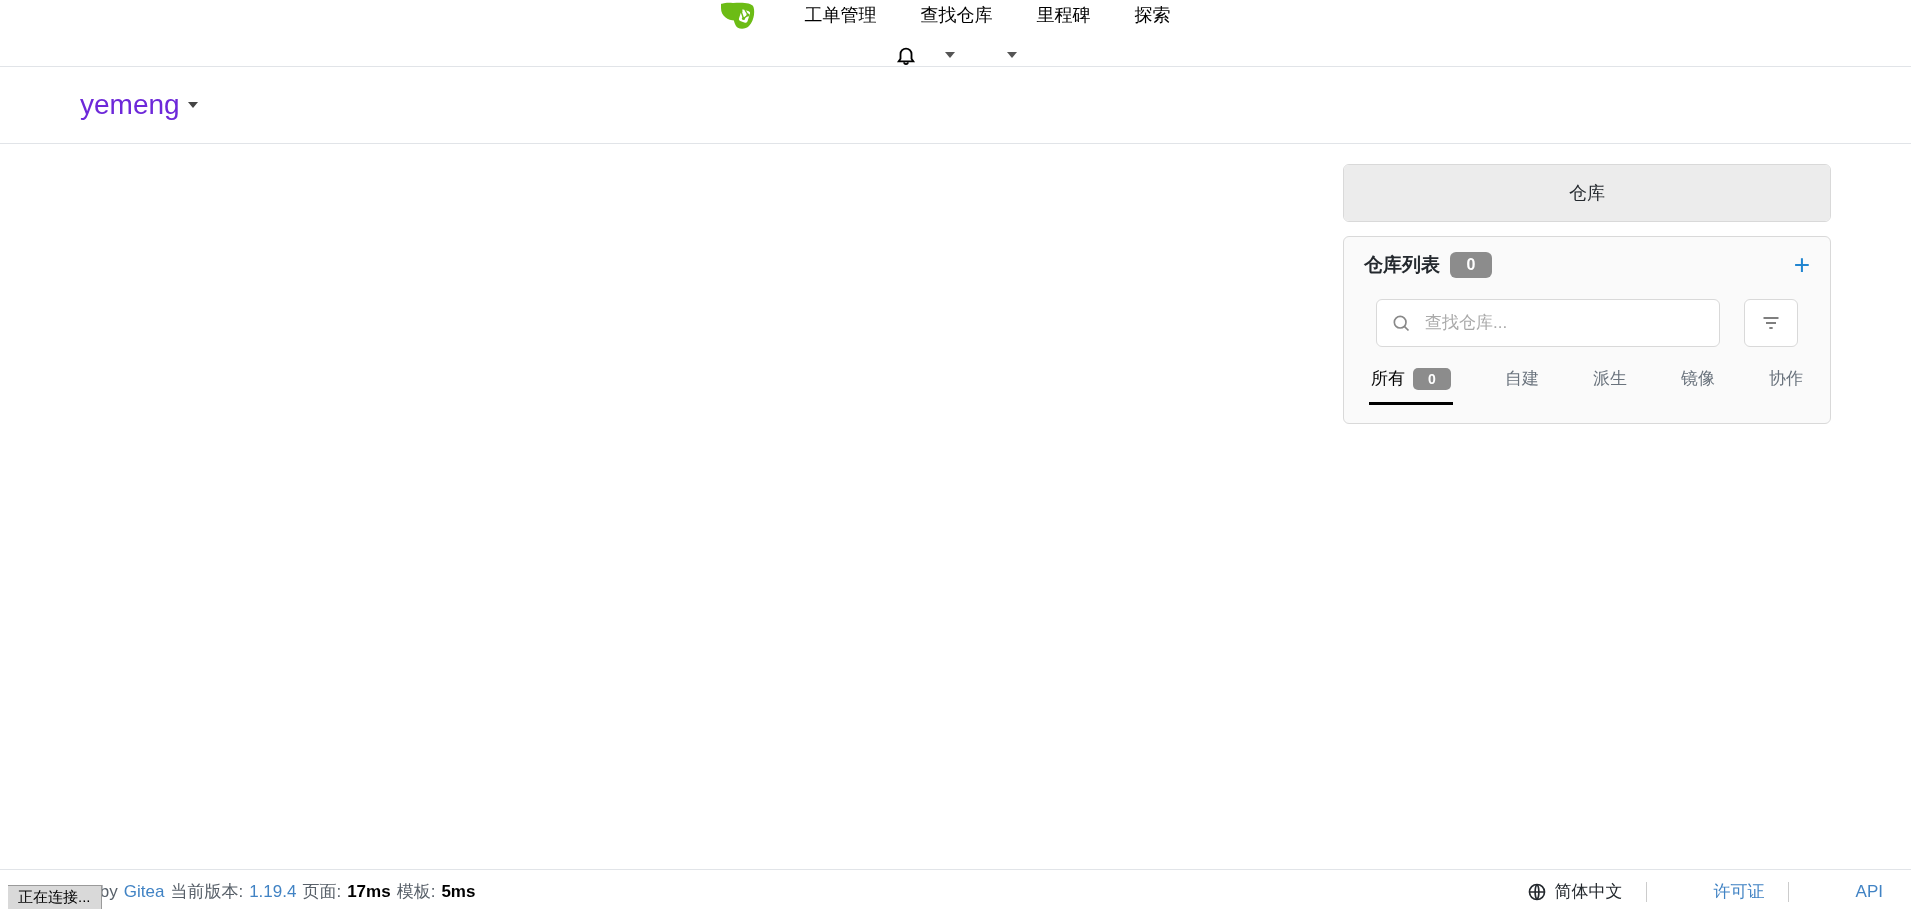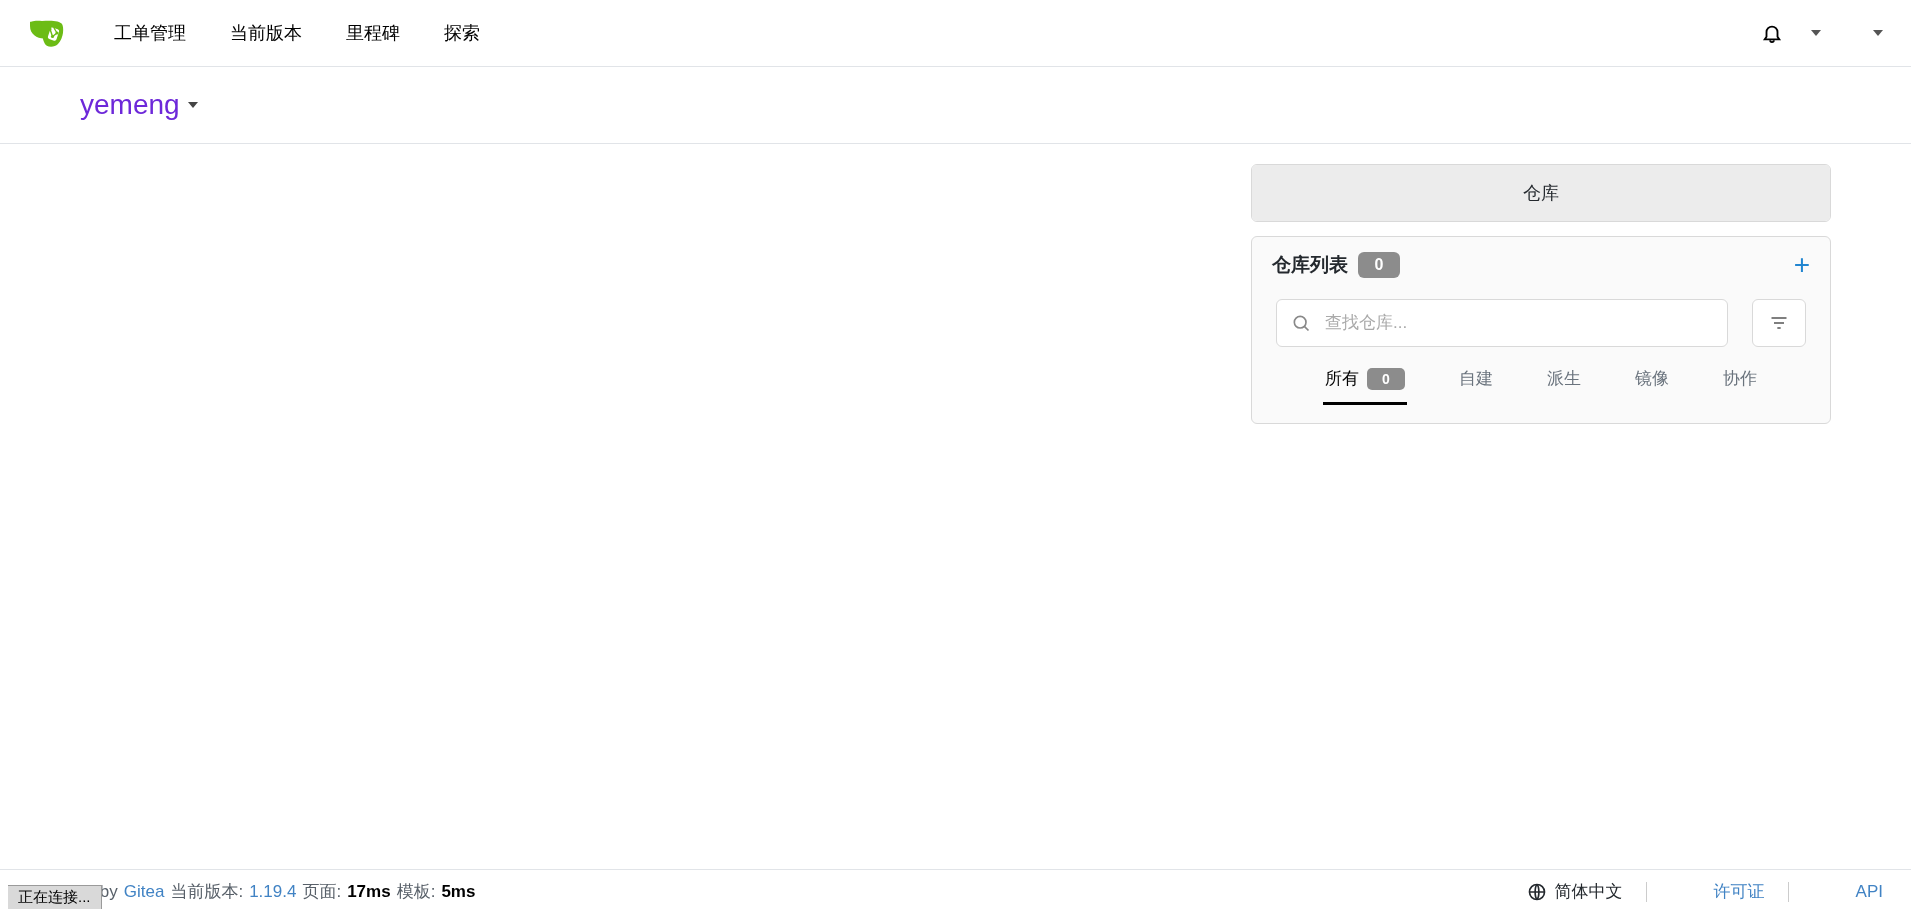--- a/index.html
+++ b/index.html
@@ -9,57 +9,57 @@
     --muted2:#586069;
     --link:#4183c4;
     --green:#6cbc15;
     --panel:#f4f4f4;
     --badge:#8c8c8c;
   }
   html,body{margin:0;padding:0;font-family:-apple-system,BlinkMacSystemFont,"Segoe UI",Helvetica,Arial,sans-serif;color:var(--text);font-size:16px;background:#fff;}
   a{text-decoration:none;color:inherit;}
 
   
-  .topnav{display:flex;align-items:center;justify-content:space-between;border-bottom:1px solid var(--border);height:66px;padding:0 28px;}
+  .topnav{display:flex;align-items:center;justify-content:space-between;border-bottom:1px solid var(--border);height:66px;padding:0 28px;flex-direction:column;}
   .topnav-left{display:flex;align-items:center;gap:0;}
   .logo{width:36px;height:30px;display:flex;align-items:center;justify-content:center;margin-right:28px;}
   .logo svg{width:36px;height:30px;}
   .nav-link{padding:0 22px;font-size:18px;color:#000;cursor:pointer;}
   .topnav-right{display:flex;align-items:center;gap:22px;}
   .icon-btn{display:flex;align-items:center;cursor:pointer;color:#000;}
   .icon-btn svg{width:22px;height:22px;}
   .plus-menu{display:flex;align-items:center;gap:6px;cursor:pointer;}
   .caret{border-left:5px solid transparent;border-right:5px solid transparent;border-top:6px solid #555;}
   .user-menu{display:flex;align-items:center;gap:8px;cursor:pointer;padding-left:30px;}
 
   
   .context-row{border-bottom:1px solid var(--border);padding:22px 80px;}
   .context-switcher{display:inline-flex;align-items:center;gap:8px;font-size:28px;color:#6d28d9;cursor:pointer;}
   .context-switcher .caret{border-top-color:#444;}
 
   
   .main{display:flex;padding:20px 80px 40px;gap:32px;align-items:flex-start;}
   .col-left{flex:1;}
-  .col-right{width:580px;flex-shrink:0;}
+  .col-right{width:488px;flex-shrink:0;}
 
   
   .tabs{display:flex;border:1px solid #d9d9d9;border-radius:6px;overflow:hidden;margin-bottom:14px;}
   .tab{flex:1;text-align:center;padding:16px 0;font-size:18px;cursor:pointer;background:#fff;}
   .tab.active{background:#ececec;}
   .tab + .tab{border-left:1px solid #d9d9d9;}
 
   
   .panel{border:1px solid #d9d9d9;border-radius:6px;background:#fafafa;}
   .panel-head{display:flex;align-items:center;justify-content:space-between;padding:14px 20px;}
   .panel-title{display:flex;align-items:flex-end;gap:10px;font-size:19px;font-weight:600;}
   .badge{display:inline-flex;align-items:center;justify-content:center;min-width:26px;height:26px;padding:0 8px;border-radius:6px;background:var(--badge);color:#fff;font-size:16px;font-weight:600;}
   .badge.sm{min-width:22px;height:22px;font-size:14px;border-radius:5px;}
   .add-btn{color:#2185d0;cursor:pointer;font-size:28px;line-height:1;font-weight:400;}
   .panel-body{padding:0 20px 18px;}
-  .search-row{display:flex;gap:24px;margin:6px 4px 12px;}
+  .search-row{display:flex;gap:24px;margin:6px 12px 12px;}
   .search-box{flex:1;display:flex;align-items:center;border:1px solid #d9d9d9;border-radius:6px;background:#fff;padding:0 14px;height:46px;}
   .search-box svg{width:20px;height:20px;color:#888;flex-shrink:0;margin-right:12px;}
   .search-box input{border:none;outline:none;font-size:17px;width:100%;background:transparent;}
   .search-box input::placeholder{color:#aaa;}
   .filter-btn{width:52px;height:46px;border:1px solid #d9d9d9;border-radius:6px;background:#fff;display:flex;align-items:center;justify-content:center;cursor:pointer;}
   .filter-btn svg{width:20px;height:20px;color:#555;}
 
   .subtabs{display:flex;gap:50px;justify-content:center;font-size:17px;color:var(--muted);}
   .subtab{display:flex;align-items:center;gap:8px;padding:8px 2px 12px;cursor:pointer;border-bottom:3px solid transparent;}
   .subtab.active{color:#000;border-bottom-color:#000;}
@@ -87,21 +87,21 @@
         <path fill="#6cbc15" d="M2 4 C2 4 6 2 14 3 C14 3 14 15 20 20 C12 22 2 18 2 8 Z"></path>
         <path fill="#6cbc15" d="M14 3 C24 2 32 3 34 6 C36 9 36 20 30 26 C26 30 18 30 16 24 C14 19 13 10 14 3 Z"></path>
         <rect x="21" y="10" width="9" height="12" rx="2" fill="#fff" transform="rotate(18 25 16)"></rect>
         <circle cx="22" cy="11" r="1.6" fill="#6cbc15"></circle>
         <circle cx="24.5" cy="18.5" r="1.6" fill="#6cbc15"></circle>
         <circle cx="29" cy="15" r="1.6" fill="#6cbc15"></circle>
         <path d="M22 11 L24.5 18.5 M24.5 18.5 L29 15 L26 10" stroke="#6cbc15" stroke-width="1.4" fill="none"></path>
       </svg>
     </a>
     <a class="nav-link">工单管理</a>
-    <a class="nav-link">当前版本</a>
+    <a class="nav-link">查找仓库</a>
     <a class="nav-link">里程碑</a>
     <a class="nav-link">探索</a>
   </div>
   <div class="topnav-right">
     <span class="icon-btn">
       <svg viewBox="0 0 24 24" fill="none" stroke="currentColor" stroke-width="2">
           <path d="M18 16v-5a6 6 0 10-12 0v5l-2 3h16l-2-3z"></path>
           <path d="M10 20a2 2 0 004 0"></path>
         </svg>
     </span>

